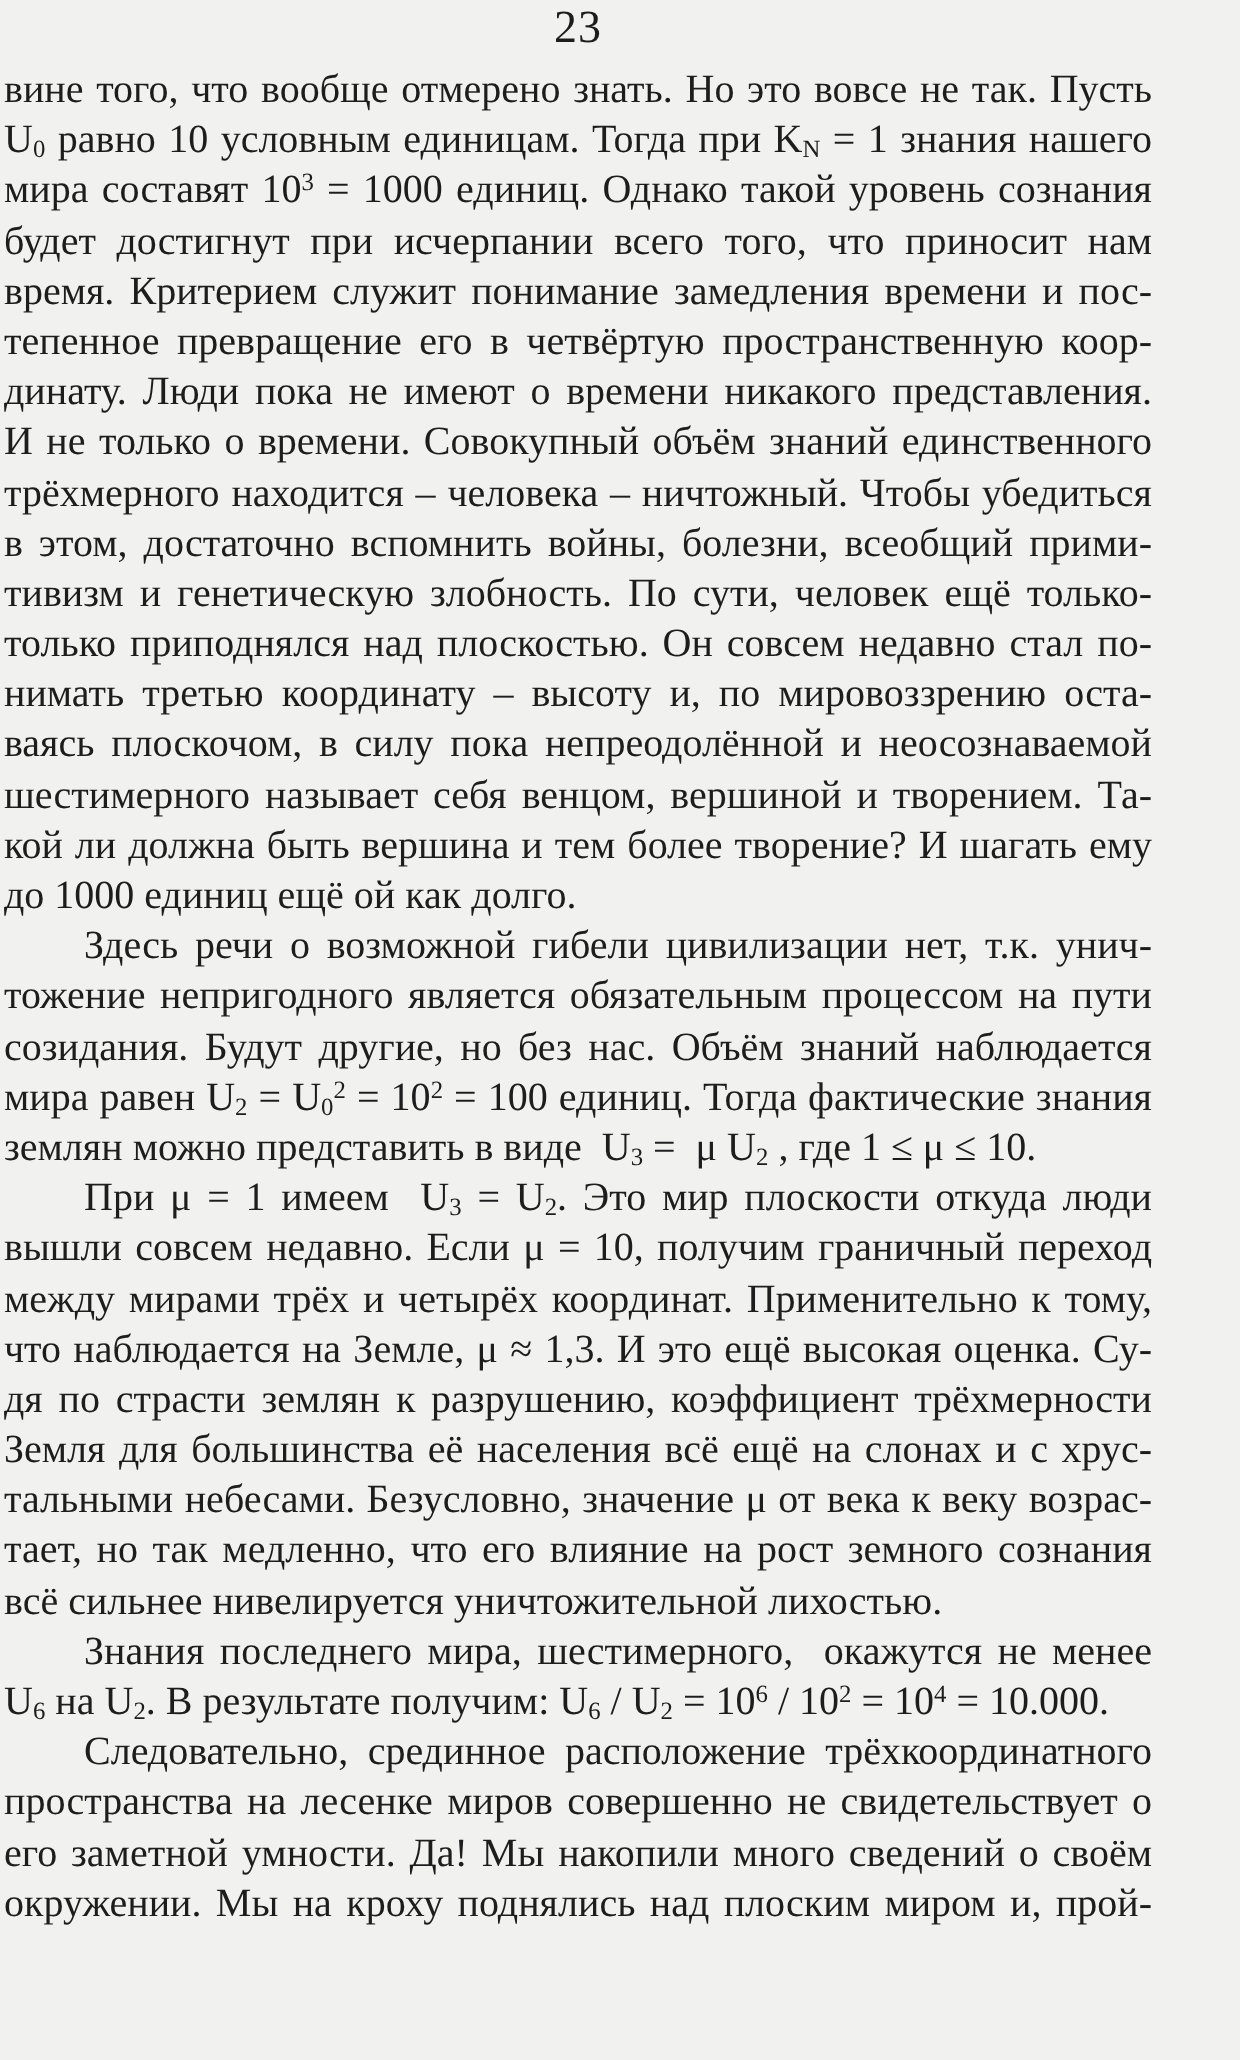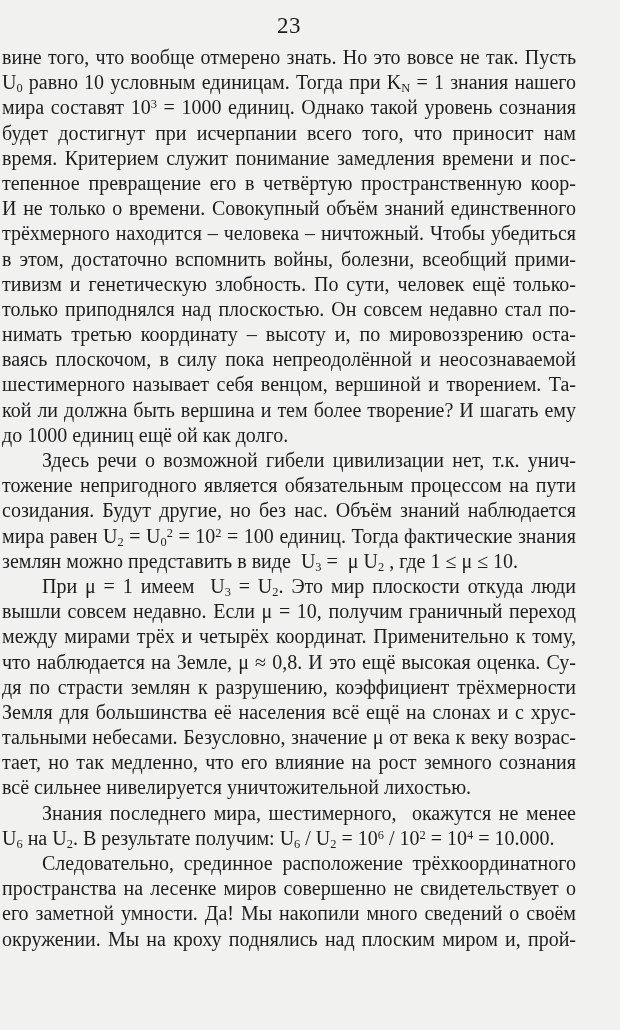--- a/index.html
+++ b/index.html
@@ -11,21 +11,21 @@
     width: 620px;
     height: 1030px;
     overflow: hidden;
     font-family: "Liberation Serif", "DejaVu Serif", serif;
     color: #1d1d1d;
   }
   .page {
     box-sizing: border-box;
     width: 579px;
     height: 1030px;
-    padding: 12px 3px 0 2px;
+    padding: 0 3px 0 2px;
   }
   .pagenum {
     text-align: center;
     font-size: 23px;
     line-height: 28px;
     letter-spacing: 0.5px;
   }
   .text-body {
     margin-top: 5px;
     font-size: 20px;
@@ -55,39 +55,40 @@
 
 <div class="page">
   <div class="pagenum">23</div>
   <div class="text-body">
       <div class="line">вине того, что вообще отмерено знать. Но это вовсе не так. Пусть</div>
       <div class="line">U<sub>0</sub> равно 10 условным единицам. Тогда при K<sub>N</sub> = 1 знания нашего</div>
       <div class="line">мира составят 10<sup>3</sup> = 1000 единиц. Однако такой уровень сознания</div>
       <div class="line">будет достигнут при исчерпании всего того, что приносит нам</div>
       <div class="line">время. Критерием служит понимание замедления времени и пос-</div>
       <div class="line">тепенное превращение его в четвёртую пространственную коор-</div>
+      <div class="line">динату. Люди пока не имеют о времени никакого представления.</div>
       <div class="line">И не только о времени. Совокупный объём знаний единственного</div>
       <div class="line">трёхмерного находится – человека – ничтожный. Чтобы убедиться</div>
       <div class="line">в этом, достаточно вспомнить войны, болезни, всеобщий прими-</div>
       <div class="line">тивизм и генетическую злобность. По сути, человек ещё только-</div>
       <div class="line">только приподнялся над плоскостью. Он совсем недавно стал по-</div>
       <div class="line">нимать третью координату – высоту и, по мировоззрению оста-</div>
       <div class="line">ваясь плоскочом, в силу пока непреодолённой и неосознаваемой</div>
       <div class="line">шестимерного называет себя венцом, вершиной и творением. Та-</div>
       <div class="line">кой ли должна быть вершина и тем более творение? И шагать ему</div>
       <div class="line para-end">до 1000 единиц ещё ой как долго.</div>
       <div class="line indent">Здесь речи о возможной гибели цивилизации нет, т.к. унич-</div>
       <div class="line">тожение непригодного является обязательным процессом на пути</div>
       <div class="line">созидания. Будут другие, но без нас. Объём знаний наблюдается</div>
       <div class="line">мира равен U<sub>2</sub> = U<sub>0</sub><sup>2</sup> = 10<sup>2</sup> = 100 единиц. Тогда фактические знания</div>
       <div class="line para-end">землян можно представить в виде &nbsp;U<sub>3</sub> = &nbsp;μ U<sub>2</sub>&nbsp;, где 1 ≤ μ ≤ 10.</div>
       <div class="line indent">При μ = 1 имеем &nbsp;U<sub>3</sub> = U<sub>2</sub>. Это мир плоскости откуда люди</div>
       <div class="line">вышли совсем недавно. Если μ = 10, получим граничный переход</div>
       <div class="line">между мирами трёх и четырёх координат. Применительно к тому,</div>
-      <div class="line">что наблюдается на Земле, μ ≈ 0,8. И это ещё высокая оценка. Су-</div>
+      <div class="line">что наблюдается на Земле, μ ≈ 1,3. И это ещё высокая оценка. Су-</div>
       <div class="line">дя по страсти землян к разрушению, коэффициент трёхмерности</div>
       <div class="line">Земля для большинства её населения всё ещё на слонах и с хрус-</div>
       <div class="line">тальными небесами. Безусловно, значение μ от века к веку возрас-</div>
       <div class="line">тает, но так медленно, что его влияние на рост земного сознания</div>
       <div class="line para-end">всё сильнее нивелируется уничтожительной лихостью.</div>
       <div class="line indent">Знания последнего мира, шестимерного, &nbsp;окажутся не менее</div>
       <div class="line para-end">U<sub>6</sub> на U<sub>2</sub>. В результате получим: U<sub>6</sub> / U<sub>2</sub> = 10<sup>6</sup> / 10<sup>2</sup> = 10<sup>4</sup> = 10.000.</div>
       <div class="line indent">Следовательно, срединное расположение трёхкоординатного</div>
       <div class="line">пространства на лесенке миров совершенно не свидетельствует о</div>
       <div class="line">его заметной умности. Да! Мы накопили много сведений о своём</div>

